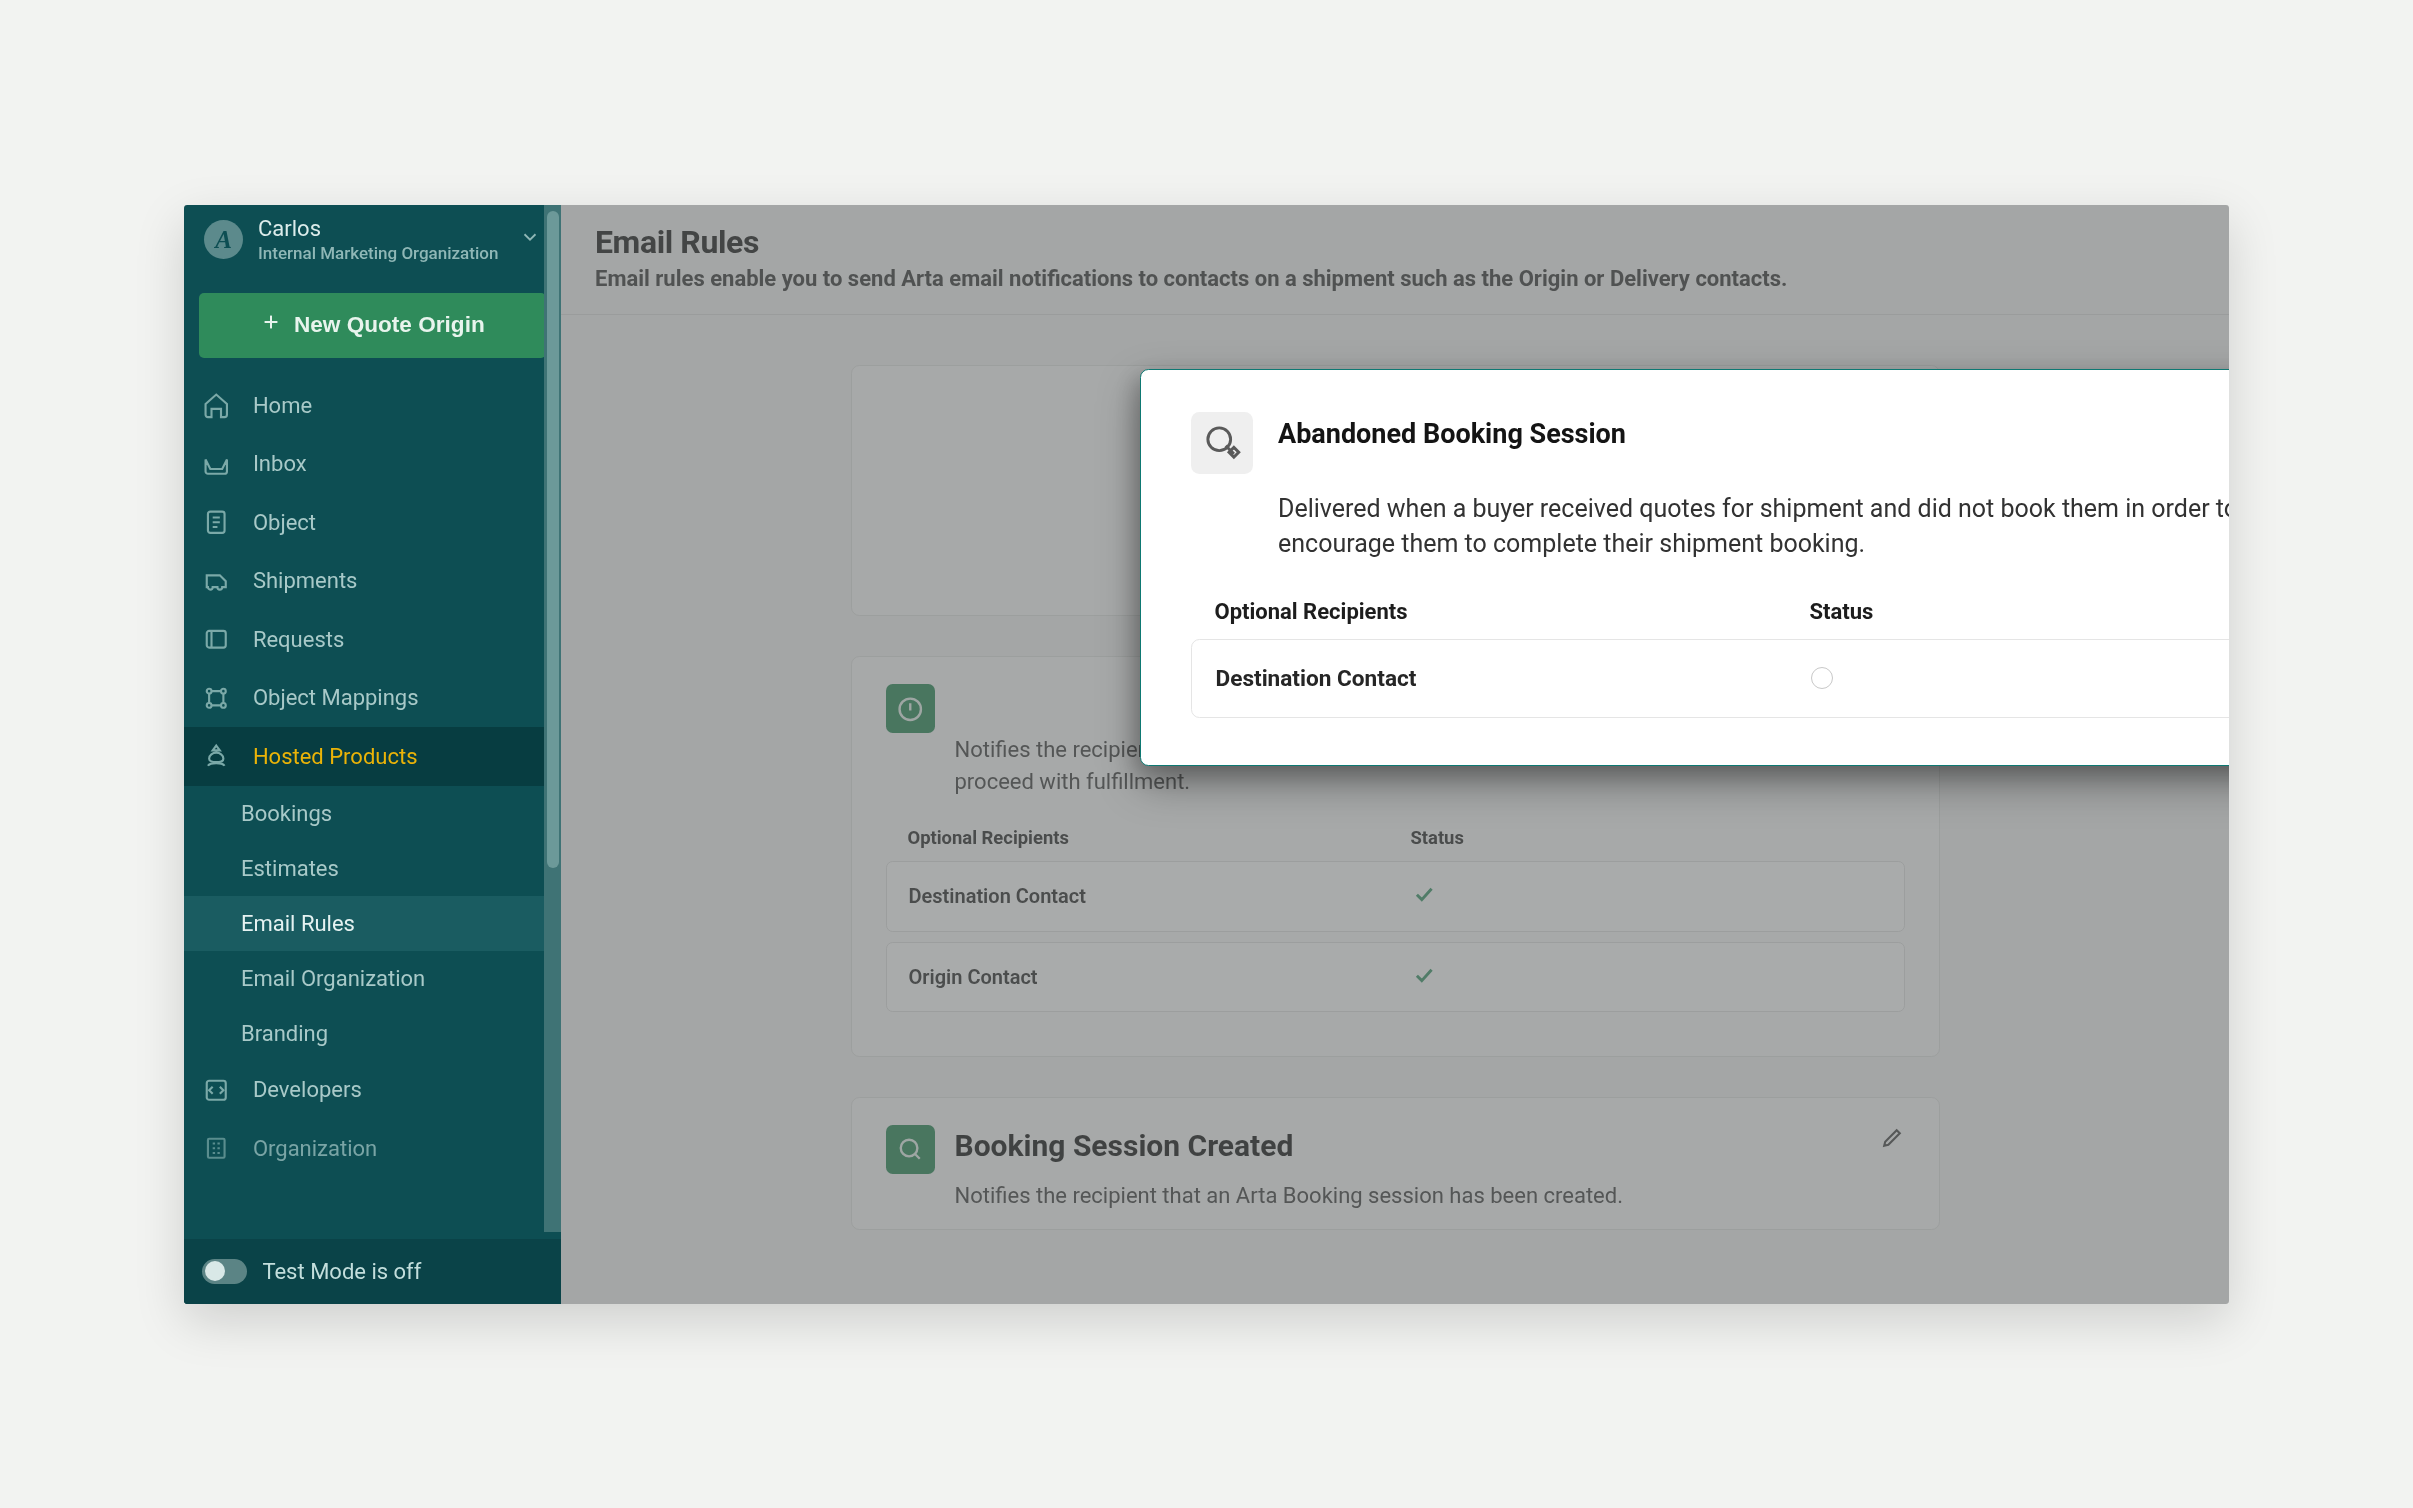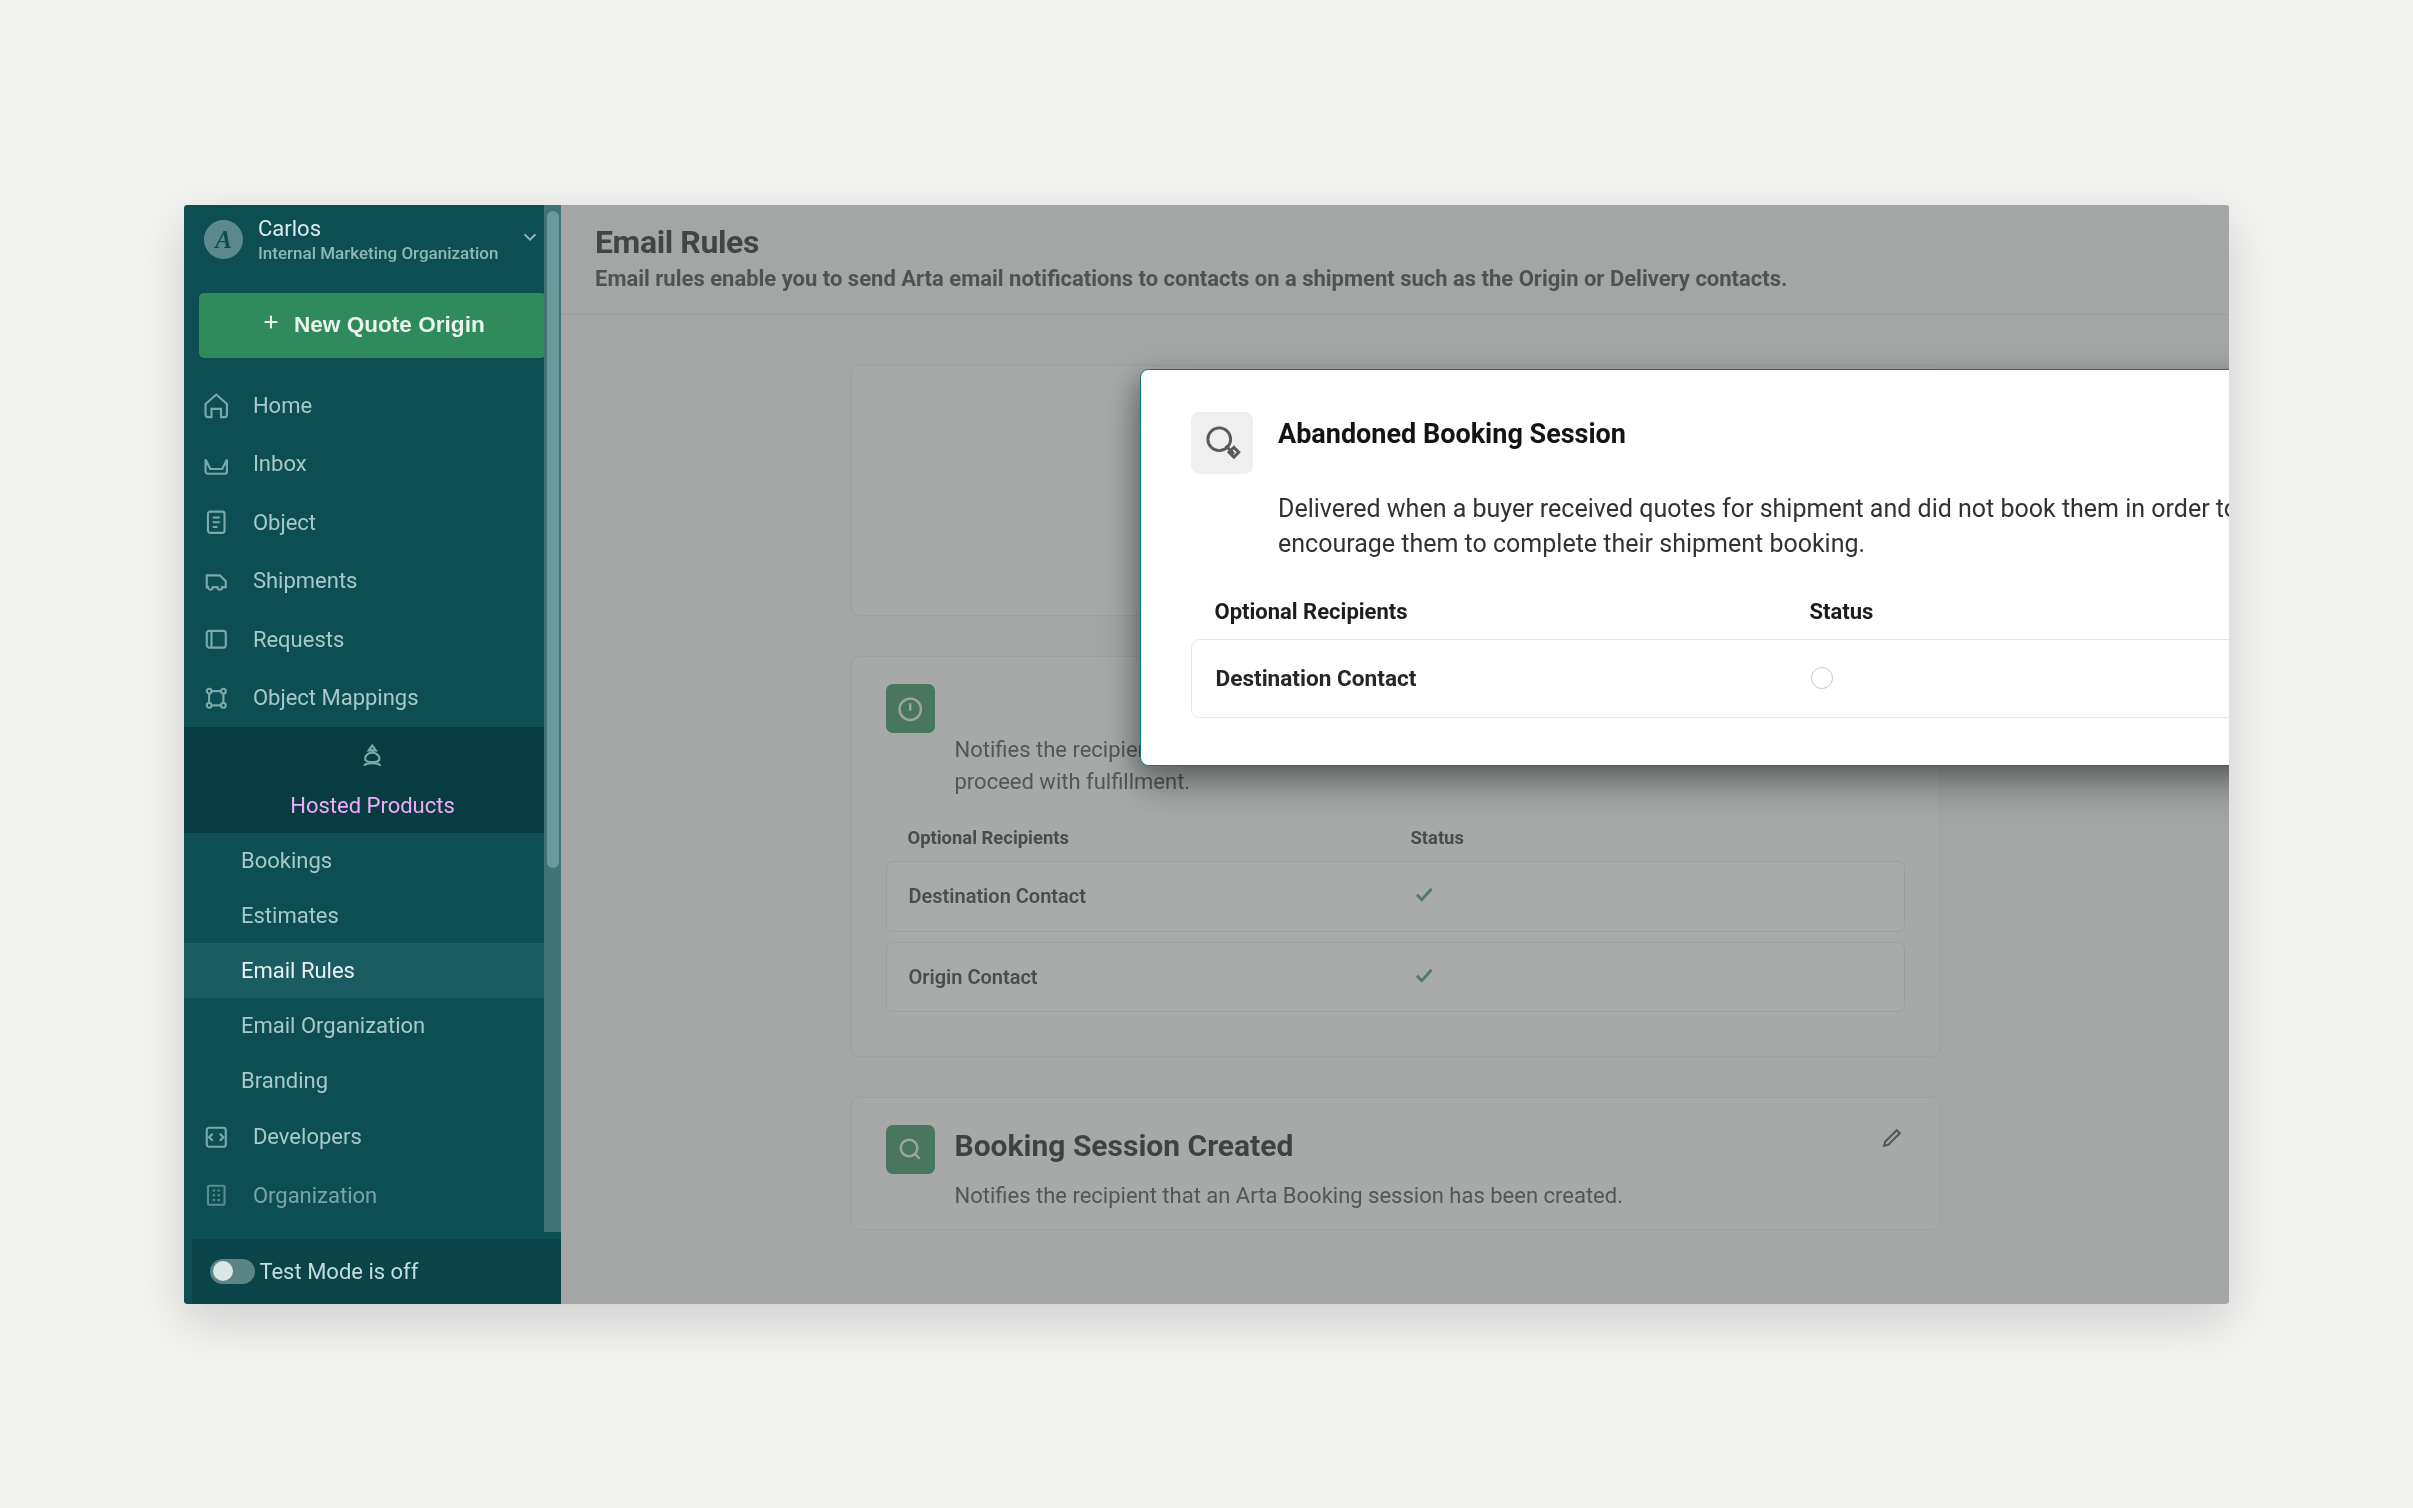--- a/index.html
+++ b/index.html
@@ -74,31 +74,30 @@
   align-items: center;
   gap: 22px;
   padding: 15px 18.4px;
   cursor: pointer;
   color: #a8c9c8;
   font-size: 22px;
 }
 .nav-item.indent { padding-left: 57px; }
 .nav-item .icon { width: 28.5px; height: 28.5px; display:flex; align-items:center; justify-content:center; }
 .nav-item .icon svg { width: 28.5px; height: 28.5px; stroke: #7ba9a8; fill: none; stroke-width: 1.8; }
-.nav-item.active-parent { background: #073d41; color: #f0abfc; flex-direction: column; }
+.nav-item.active-parent { background: #073d41; color: #eab308; }
 .nav-item.active-sub { background: #1a5c61; color: #e5f2f1; }
 .test-mode {
   background: #0a4348;
   padding: 20px 18.4px;
   display: flex;
   align-items: center;
-  gap: 4px;
+  gap: 15px;
   font-size: 22px;
   color: #c3dedc;
-  margin-left: 8px;
 }
 .toggle {
   width: 45px; height: 25px;
   border-radius: 25px;
   background: #5b8485;
   position: relative;
 }
 .toggle::after {
   content: "";
   position: absolute;

